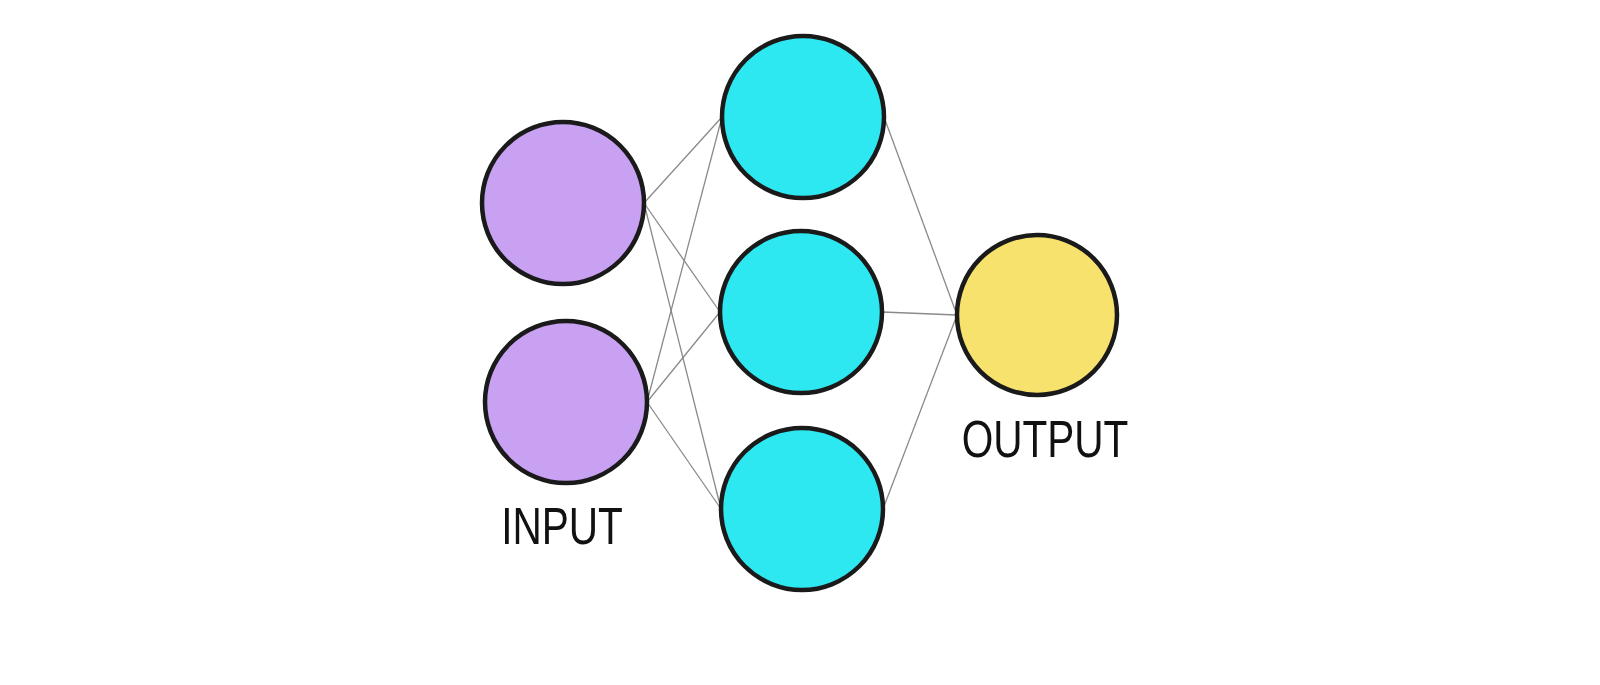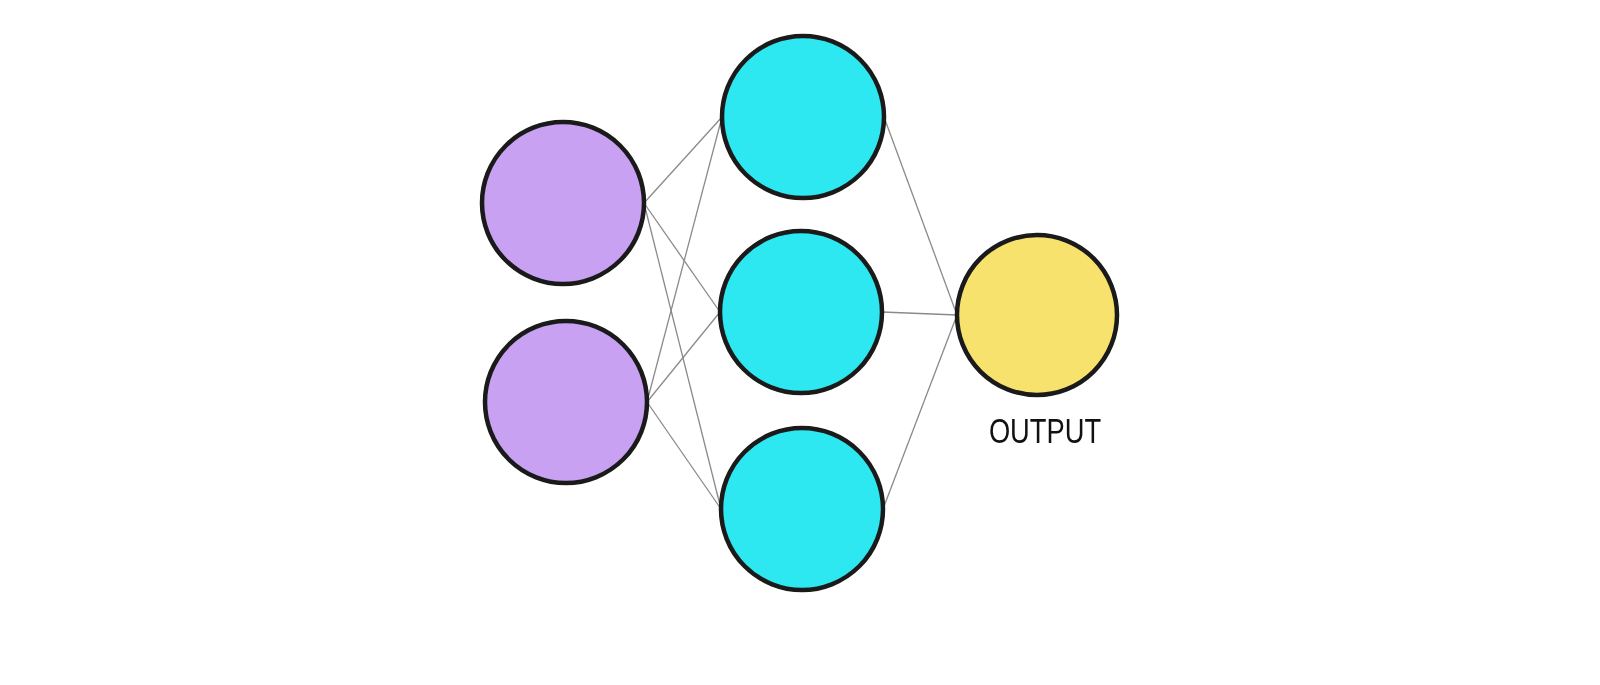--- a/index.html
+++ b/index.html
@@ -18,21 +18,21 @@
     background: #ffffff;
   }
   .stage svg {
     position: absolute;
     left: 0;
     top: 0;
   }
   .layer-label {
     position: absolute;
     transform: translateX(-50%);
-    font-size: 35px;
+    font-size: 52px;
     line-height: 1;
     font-weight: 400;
     color: #111111;
     white-space: nowrap;
   }
   .label-inner {
     display: inline-block;
     transform: scaleX(0.78);
     transform-origin: center;
   }
@@ -56,18 +56,21 @@
     <g id="nodes">
         <circle cx="563" cy="203" r="81" fill="#C9A1F3" stroke="#1A1A1A" stroke-width="4.5"></circle>
         <circle cx="566" cy="402" r="81" fill="#C9A1F3" stroke="#1A1A1A" stroke-width="4.5"></circle>
         <circle cx="803" cy="117" r="81" fill="#2EE8F1" stroke="#1A1A1A" stroke-width="4.5"></circle>
         <circle cx="801" cy="312" r="81" fill="#2EE8F1" stroke="#1A1A1A" stroke-width="4.5"></circle>
         <circle cx="802" cy="509" r="81" fill="#2EE8F1" stroke="#1A1A1A" stroke-width="4.5"></circle>
         <circle cx="1037" cy="315" r="80" fill="#F8E26E" stroke="#1A1A1A" stroke-width="4.5"></circle>
       </g>
   </svg>
 
+  <div class="layer-label" style="left:562px; top:500px;">
+    <span class="label-inner">INPUT</span>
+  </div>
 
 
   <div class="layer-label" style="left:1045px; top:413px;">
     <span class="label-inner">OUTPUT</span>
   </div>
 </div>
 
 </body></html>

